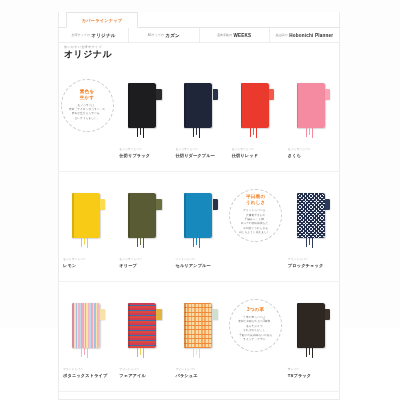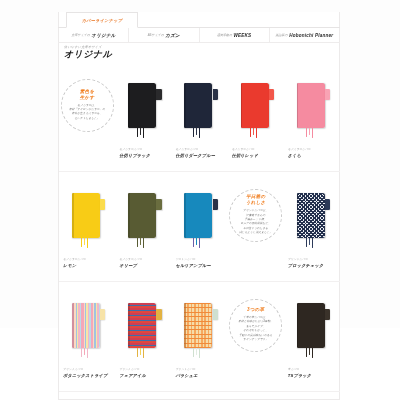--- a/index.html
+++ b/index.html
@@ -2,21 +2,21 @@
 <html><head>
 <meta charset="utf-8">
 <style>
   html,body{margin:0;padding:0;}
   body{
     width:400px;height:400px;overflow:hidden;
     background:#ffffff;
     font-family:"Liberation Sans","DejaVu Sans",sans-serif;
     -webkit-font-smoothing:antialiased;
   }
-  .page{position:relative;width:400px;height:328px;background:#fdfdfd;font-style:italic;}
+  .page{position:relative;width:400px;height:328px;background:#fdfdfd;}
 
   
   .panel{
     position:absolute;left:58px;top:12px;width:282px;height:388px;
     background:#ffffff;border:1px solid #eceaea;border-top:none;
     box-sizing:border-box;
   }
 
   
   .tabstrip{position:absolute;left:58px;top:12px;width:282px;height:16px;}

